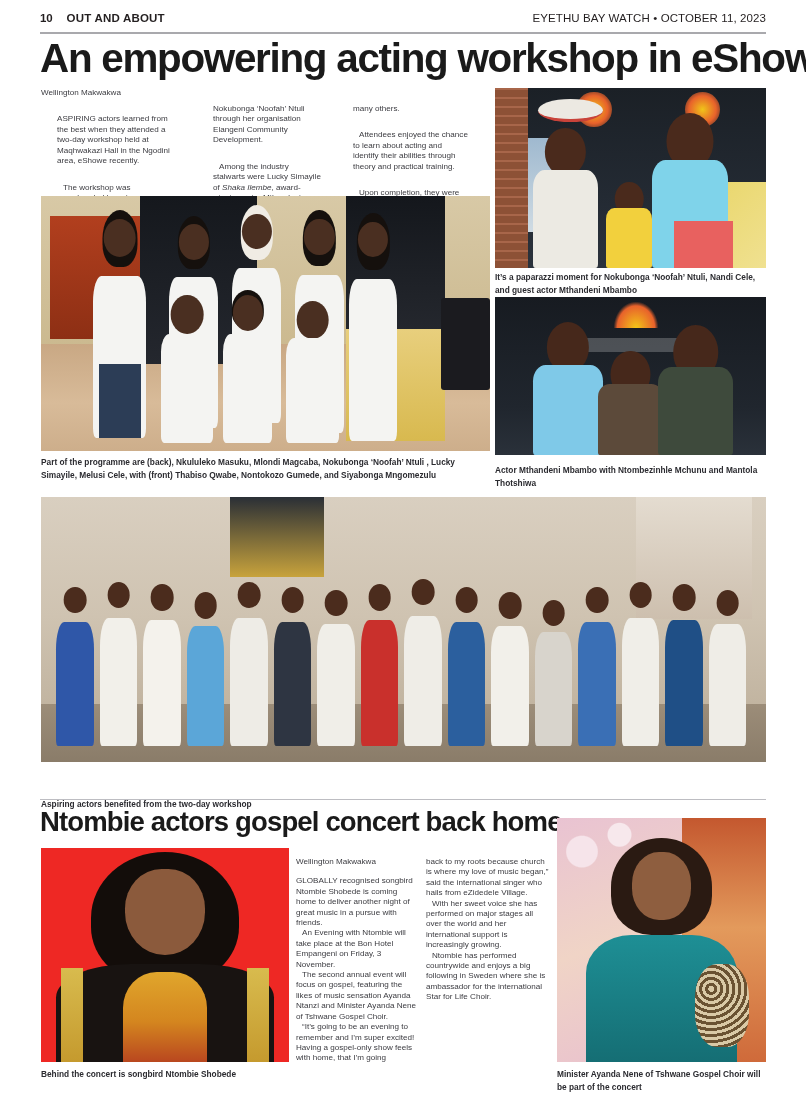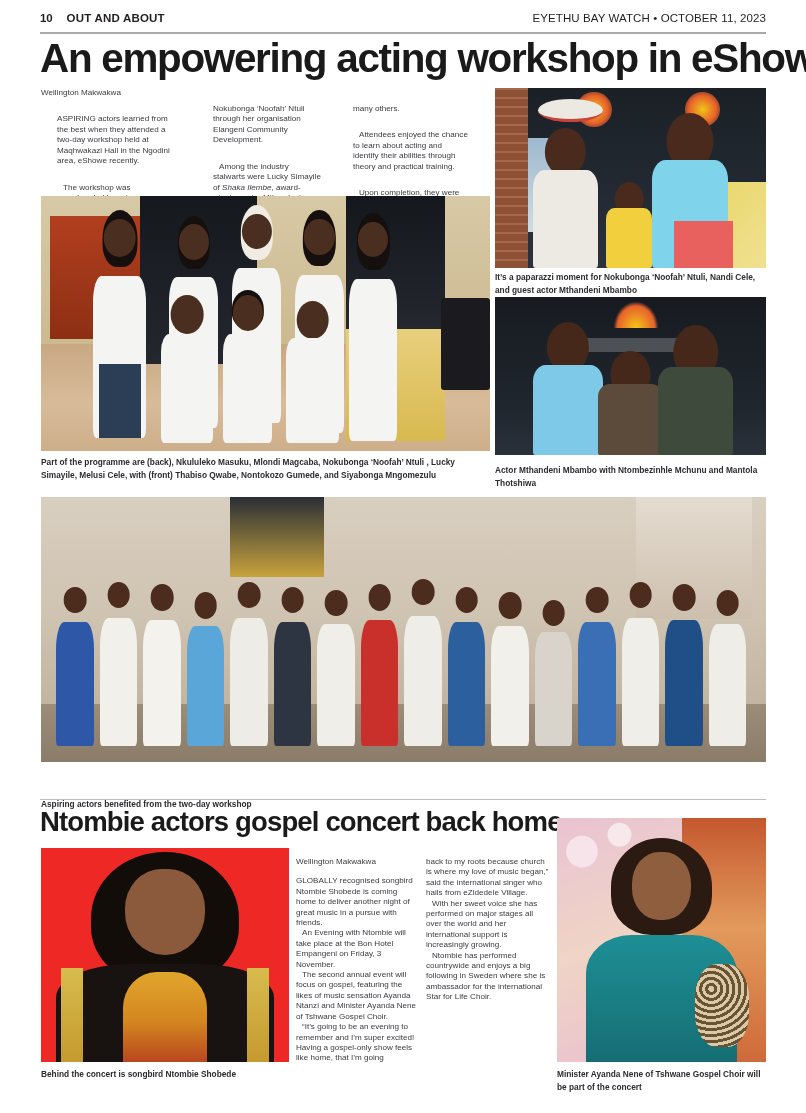--- a/index.html
+++ b/index.html
@@ -547,21 +547,21 @@
   <div class="caption capD">Aspiring actors benefited from the two-day workshop</div>
 
   <div class="rule-mid"></div>
   <div class="headline2">Ntombie actors gospel concert back home</div>
 
   <div class="a2-col c1">
     <div class="byline">Wellington Makwakwa</div>
     <p>GLOBALLY recognised songbird Ntombie Shobede is coming home to deliver another night of great music in a pursue with friends.</p>
     <p class="ind">An Evening with Ntombie will take place at the Bon Hotel Empangeni on Friday, 3 November.</p>
     <p class="ind">The second annual event will focus on gospel, featuring the likes of music sensation Ayanda Ntanzi and Minister Ayanda Nene of Tshwane Gospel Choir.</p>
-    <p class="ind">“It’s going to be an evening to remember and I’m super excited! Having a gospel-only show feels like home, that I’m going</p>
+    <p class="ind">“It’s going to be an evening to remember and I’m super excited! Having a gospel-only show feels with home, that I’m going</p>
   </div>
 
   <div class="a2-col c2">
     <p>back to my roots because church is where my love of music began,” said the international singer who hails from eZidedele Village.</p>
     <p class="ind">With her sweet voice she has performed on major stages all over the world and her international support is increasingly growing.</p>
     <p class="ind">Ntombie has performed countrywide and enjoys a big following in Sweden where she is ambassador for the international Star for Life Choir.</p>
   </div>
 
   <div class="photo photoE">
     <div class="bg"></div>

